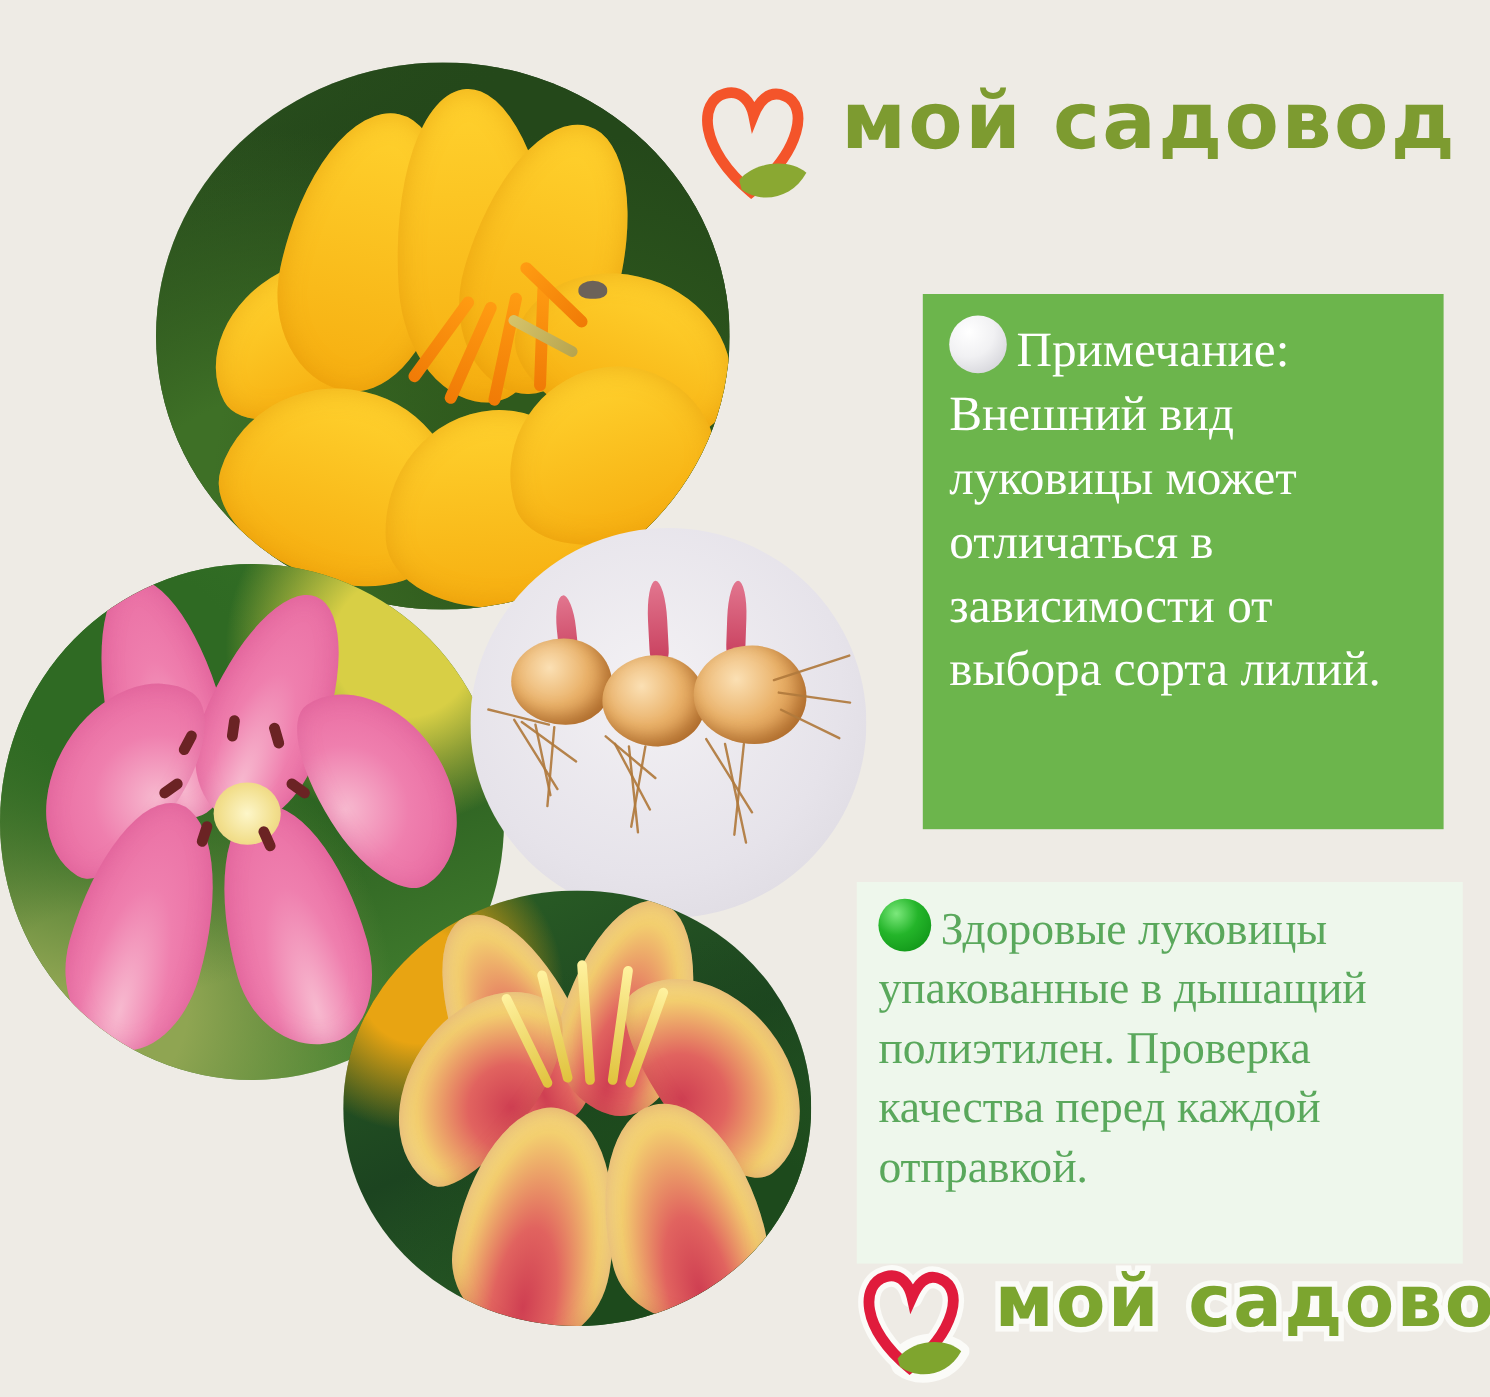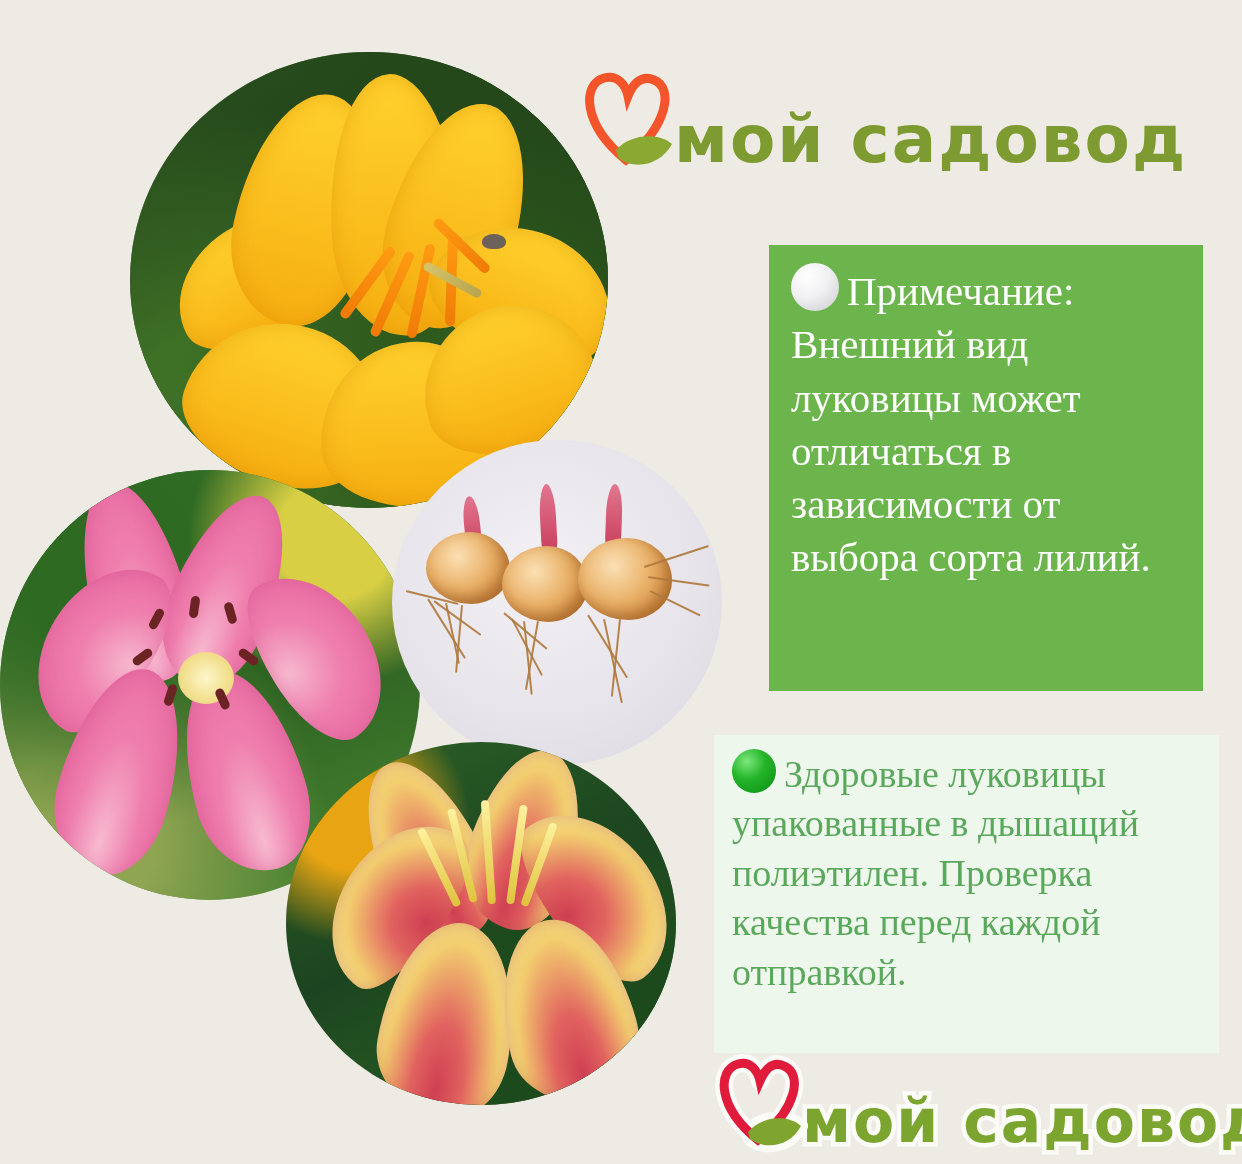--- a/index.html
+++ b/index.html
@@ -61,21 +61,21 @@
       radial-gradient(circle at 16% 22%, #e8a412 0 11%, rgba(232,164,18,0) 28%),
       radial-gradient(circle at 78% 84%, #1d4a1c 0 24%, rgba(29,74,28,0) 62%),
       linear-gradient(155deg,#2d6326 0%,#1c4420 48%,#34702b 100%);
   }
   .bpetal{position:absolute;border-radius:50% 50% 42% 58%/66% 66% 34% 34%;
           background:radial-gradient(ellipse at 50% 86%, #cf3f52 0%, #e1635f 28%, #f3cf6f 62%, #fbf0a6 88%, #f5e05c 100%);
           box-shadow:inset 0 0 16px rgba(176,60,60,.35);}
   .bstamen{position:absolute;width:8px;border-radius:5px;background:linear-gradient(180deg,#fff2a0,#e0c23c);transform-origin:50% 100%;}
 
   
-  .logo{position:absolute;display:flex;align-items:flex-end;}
+  .logo{position:absolute;display:flex;align-items:flex-start;gap:27px;}
   .logo .mark{position:relative;flex:0 0 auto;}
   .logo .word{
     font-family:"DejaVu Sans", sans-serif;
     font-weight:700;
     letter-spacing:2px;
     color:#7d9b30;
     white-space:nowrap;
   }
   #logo-top{left:576px;top:62px;}
   #logo-top .mark{width:104px;height:116px;}

